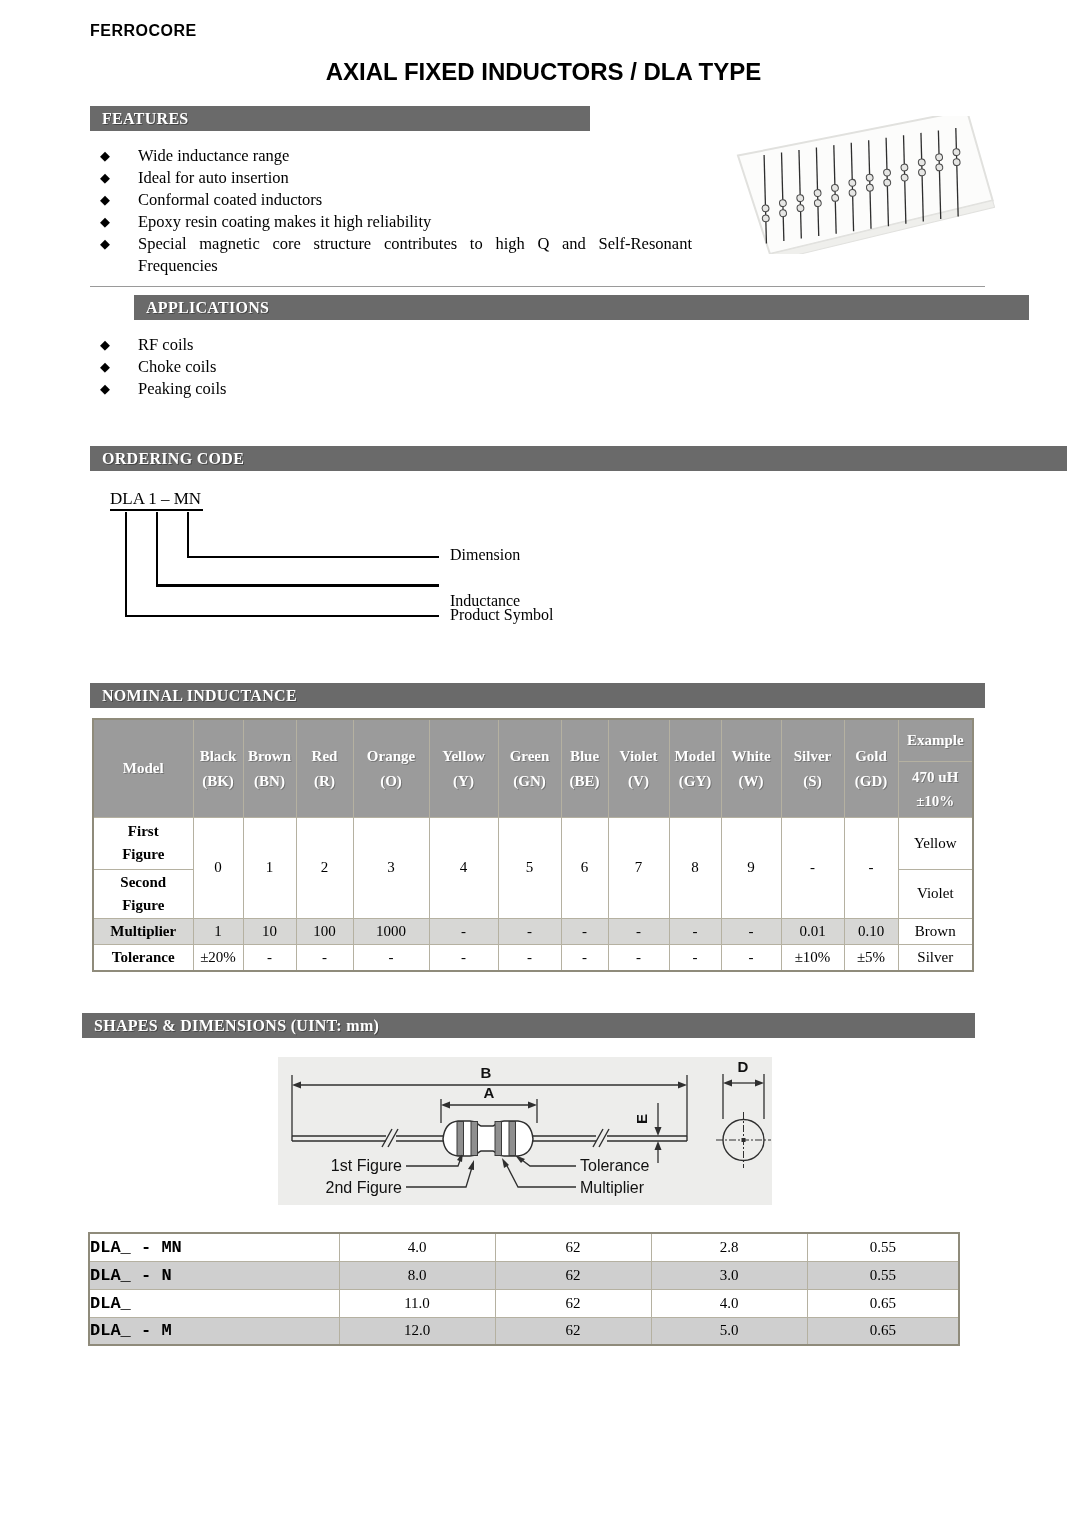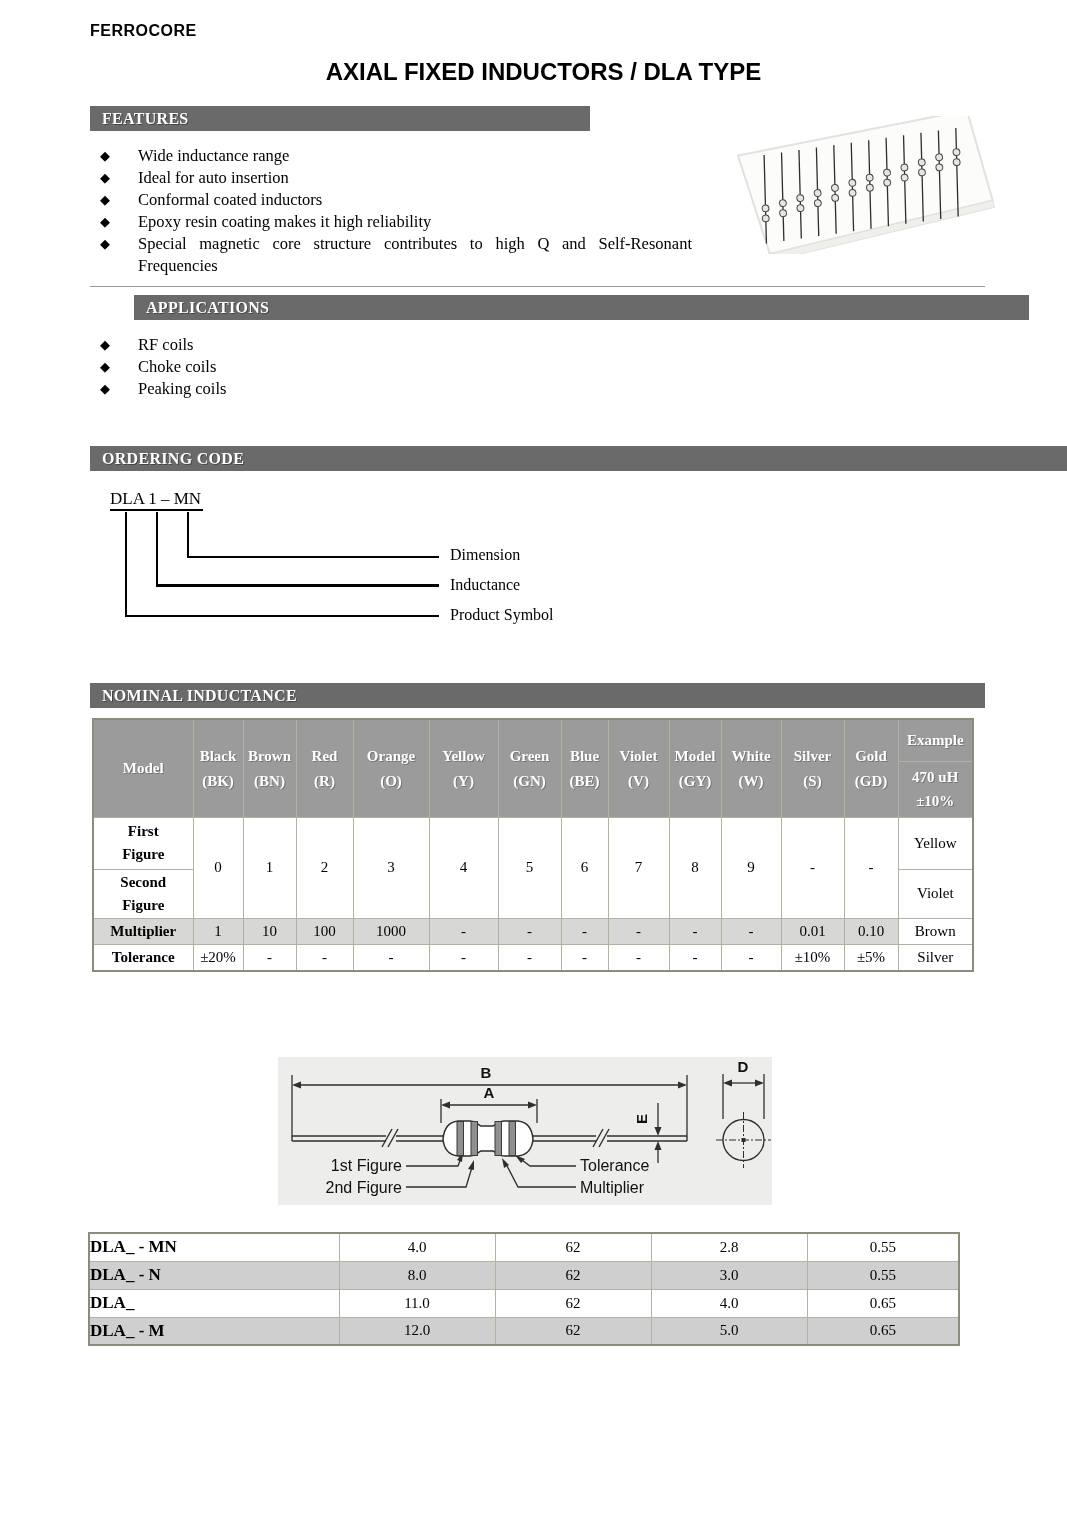--- a/index.html
+++ b/index.html
@@ -30,38 +30,38 @@
   .bullet-item{position:relative;padding-left:40px;font-size:16.5px;line-height:22px;text-align:justify;}
   .bullet-item .diamond{position:absolute;left:2px;top:0;font-size:13px;}
 
   .oc-code{position:absolute;left:110px;top:489px;font-size:17px;}
   .oc-code span{border-bottom:2px solid #000;padding:0 2px 1px 0;}
   .oc-conn{position:absolute;border-left:2px solid #000;border-bottom:2px solid #000;}
   #oc-conn-dim{left:187px;top:512px;width:250px;height:44px;}
   #oc-conn-ind{left:156px;top:512px;width:281px;height:72px;border-bottom-width:3px;}
   #oc-conn-prod{left:125px;top:512px;width:312px;height:103px;}
   .oc-label{position:absolute;left:450px;font-size:16px;}
-  #oc-label-dim{top:546px;} #oc-label-ind{top:576px;} #oc-label-prod{top:606px;}
+  #oc-label-dim{top:546px;} #oc-label-ind{top:592px;} #oc-label-prod{top:606px;}
 
   table.tbl{border-collapse:collapse;table-layout:fixed;background:#fff;
             border:2px solid #8f8b7b;font-size:15px;text-align:center;}
   table.tbl td{border:1px solid #b5b1a1;padding:0;overflow:hidden;}
   td.hd{background:#9b9b9b;color:#fff;font-weight:bold;text-shadow:1px 1px 0 rgba(60,60,60,.4);}
   #nominal-table{position:absolute;left:92px;top:718px;width:880px;}
   .h-line{line-height:20px;} .h-gap{margin-top:5px;}
   .l-line{line-height:23px;font-weight:bold;}
   tr.rh1{height:42px;} tr.rh2{height:56px;} tr.rf1{height:52px;} tr.rf2{height:49px;}
   tr.rm{height:26px;} tr.rt{height:27px;}
   tr.rm td{background:#d7d7d5;} tr.rm td.white{background:#fff;}
   td.lblcell{font-weight:bold;}
 
   #dim-table{position:absolute;left:88px;top:1232px;width:870px;}
   #dim-table tr.hdr{height:34px;} #dim-table tr.data{height:28px;}
   #dim-table tr.alt td{background:#cfcfcf;}
-  td.part{font-family:Liberation Serif, serif;font-weight:bold;font-size:17px;
+  td.part{font-family:Liberation Mono, monospace;font-weight:bold;font-size:17px;
           text-align:left;padding-left:86px;}
 
   #shape-diagram{position:absolute;left:278px;top:1057px;}
   #product-photo{position:absolute;left:733px;top:116px;}
 
   svg text{font-family:"Liberation Sans",sans-serif;fill:#111;}
   .dimletter{font-size:15px;font-weight:bold;}
   .leaderlbl{font-size:16px;}
 </style>
 </head>
@@ -276,20 +276,21 @@
       <td>-</td>
       <td>-</td>
       <td>-</td>
       <td>±10%</td>
       <td>±5%</td>
       <td>Silver</td>
     </tr>
   </tbody>
     </table>
 
+  <div class="bar" id="bar-shapes">SHAPES &amp; DIMENSIONS (UINT: mm)</div>
 
   <svg id="shape-diagram" width="494" height="148" viewBox="0 0 494 148">
     <rect x="0" y="0" width="494" height="148" fill="#ededeb"></rect>
     <g stroke="#2f2f2f" stroke-width="1.3" fill="none">
 
       <line x1="20" y1="28" x2="403" y2="28"></line>
       <line x1="14" y1="18" x2="14" y2="79"></line>
         <line x1="409" y1="18" x2="409" y2="79"></line>
 
       <line x1="169" y1="48" x2="253" y2="48"></line>

